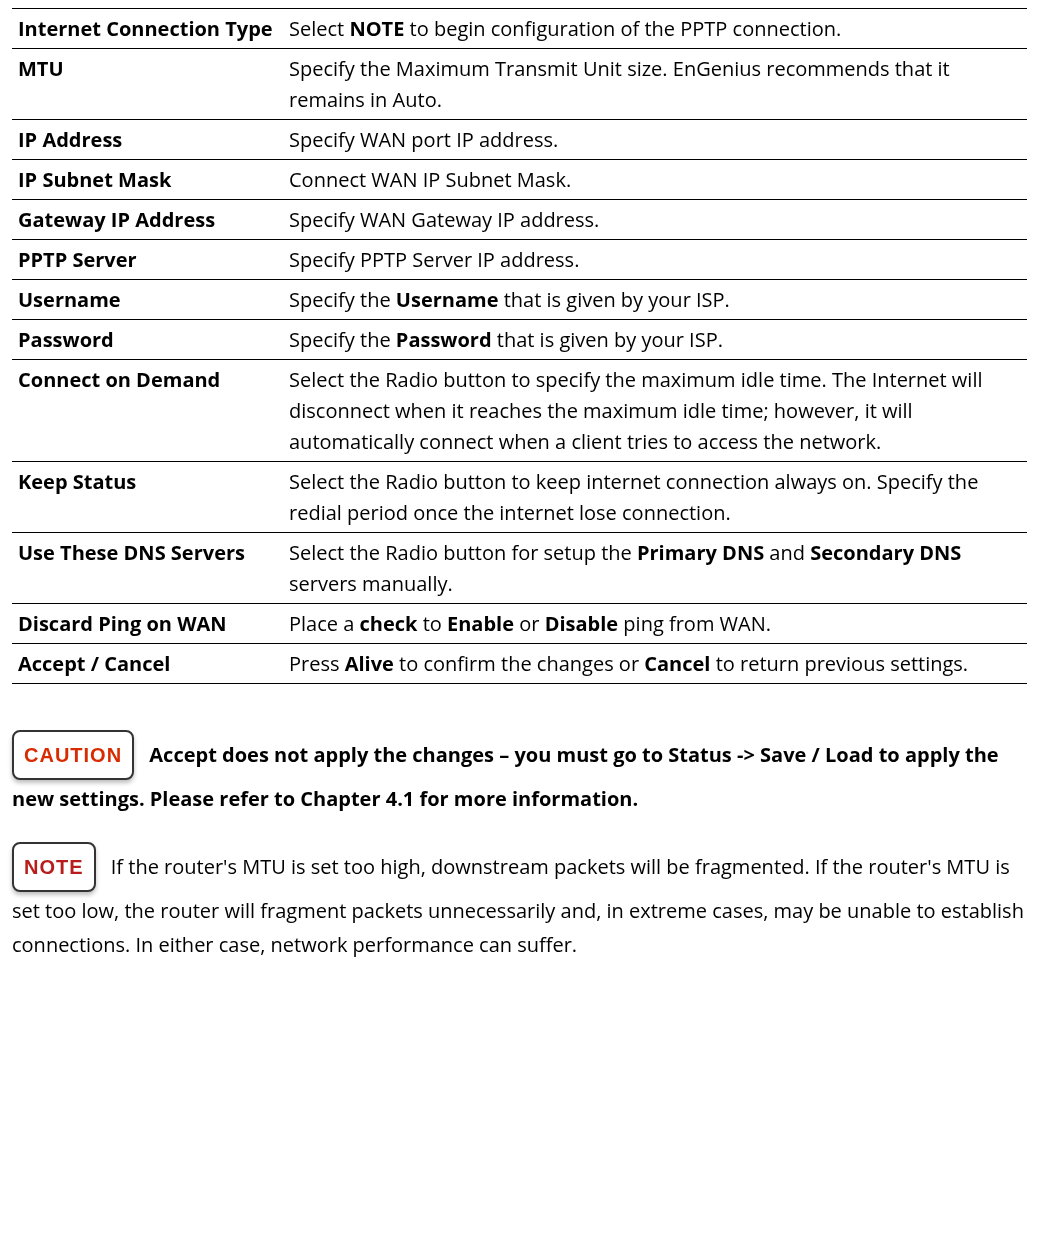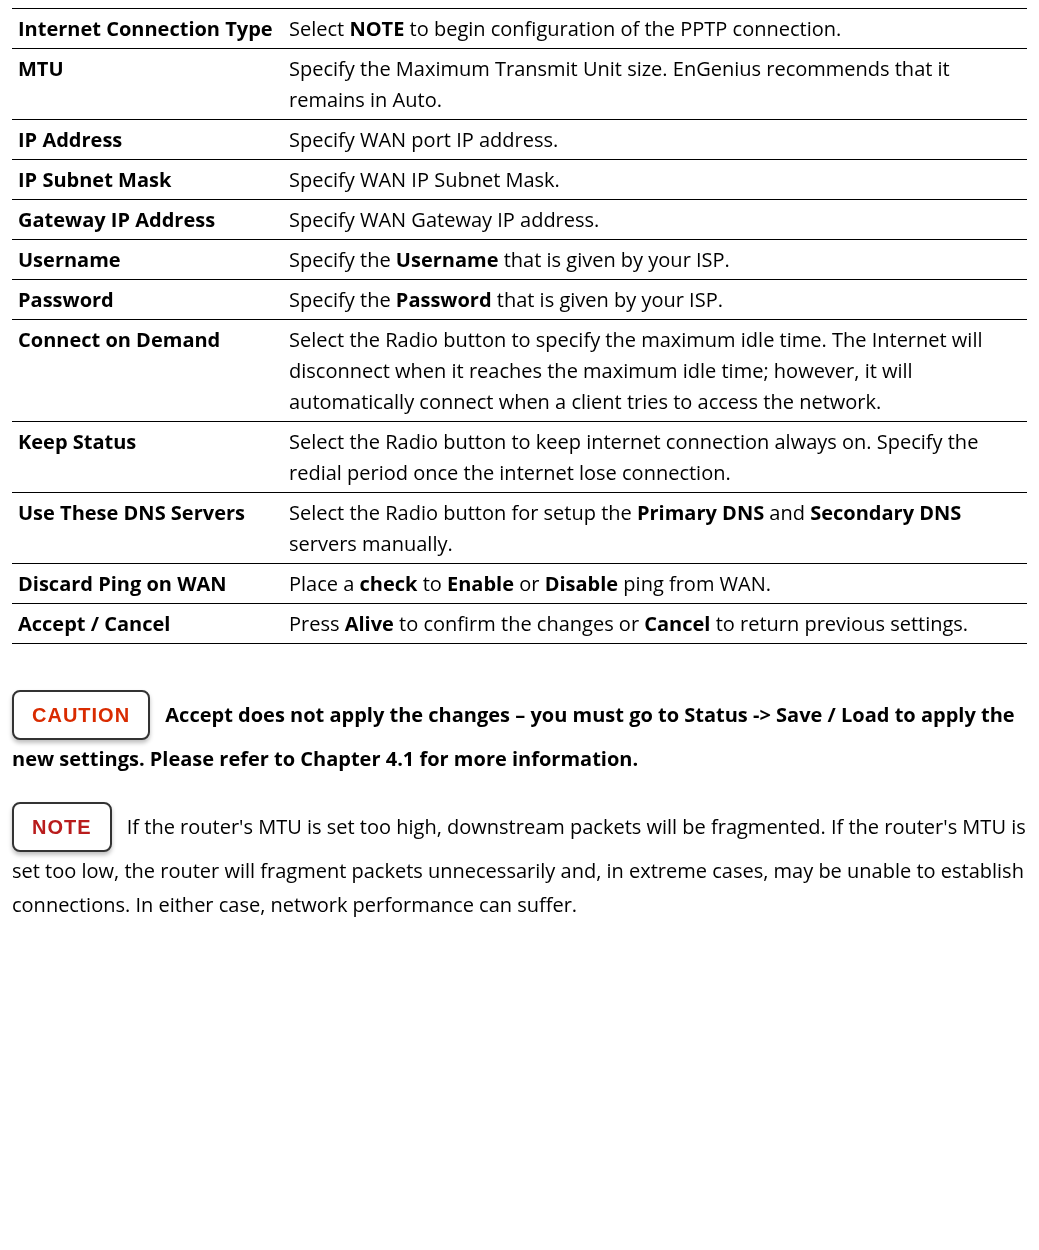--- a/index.html
+++ b/index.html
@@ -33,21 +33,21 @@
     line-height: 1.7;
   }
   .callout-block + .callout-block {
     margin-top: 28px;
   }
   .badge {
     display: inline-block;
     vertical-align: middle;
     border: 2px solid #333;
     border-radius: 8px;
-    padding: 6px 18px;
+    padding: 6px 10px;
     font-weight: 900;
     font-family: Arial, sans-serif;
     font-size: 20px;
     letter-spacing: 1px;
     margin-right: 10px;
     box-shadow: 0 3px 4px rgba(0,0,0,0.25);
     background: #fff;
     position: relative;
     top: -2px;
   }
@@ -67,25 +67,29 @@
       <tr>
         <td class="label">MTU</td>
         <td class="desc">Specify the Maximum Transmit Unit size. EnGenius recommends that it remains in Auto.</td>
       </tr>
       <tr>
         <td class="label">IP Address</td>
         <td class="desc">Specify WAN port IP address.</td>
       </tr>
       <tr>
         <td class="label">IP Subnet Mask</td>
-        <td class="desc">Specify WAN IP Subnet Mask.</td>
+        <td class="desc">Connect WAN IP Subnet Mask.</td>
       </tr>
       <tr>
         <td class="label">Gateway IP Address</td>
         <td class="desc">Specify WAN Gateway IP address.</td>
+      </tr>
+      <tr>
+        <td class="label">PPTP Server</td>
+        <td class="desc">Specify PPTP Server IP address.</td>
       </tr>
       <tr>
         <td class="label">Username</td>
         <td class="desc">Specify the <b>Username</b> that is given by your ISP.</td>
       </tr>
       <tr>
         <td class="label">Password</td>
         <td class="desc">Specify the <b>Password</b> that is given by your ISP.</td>
       </tr>
       <tr>

